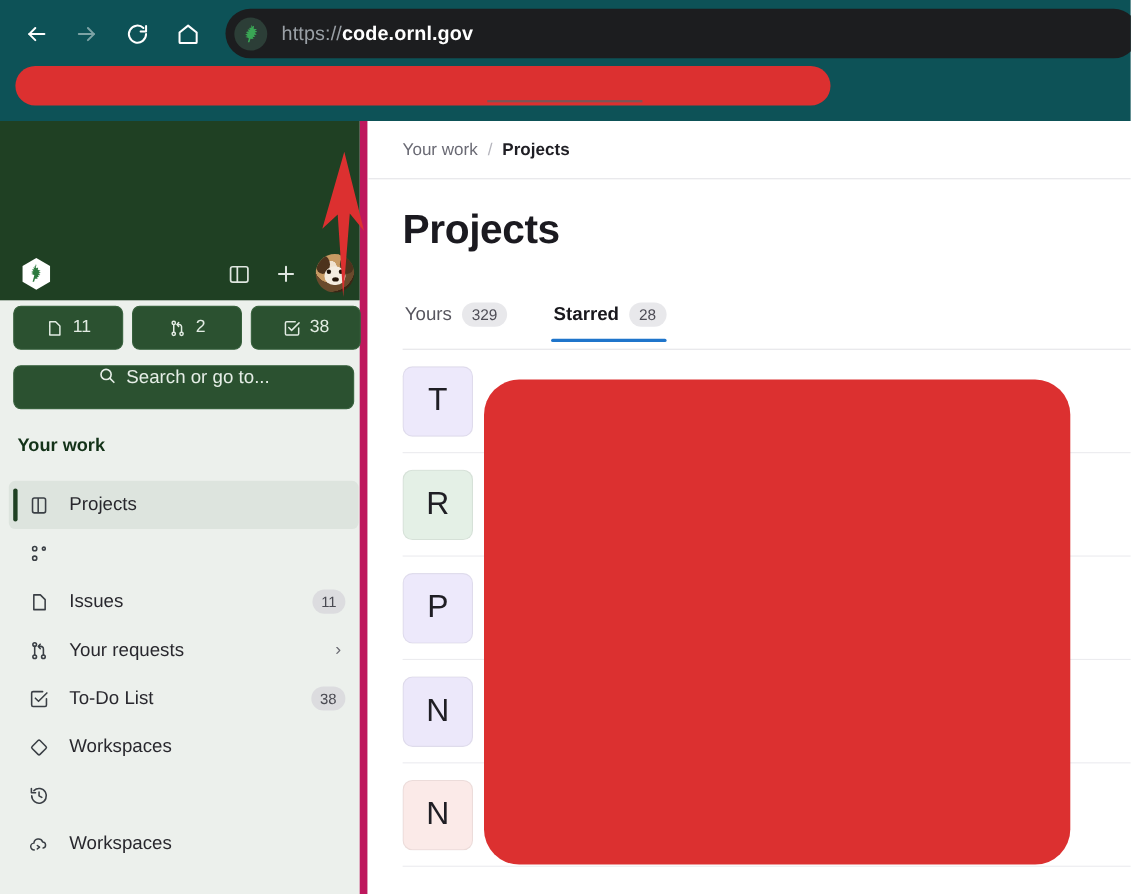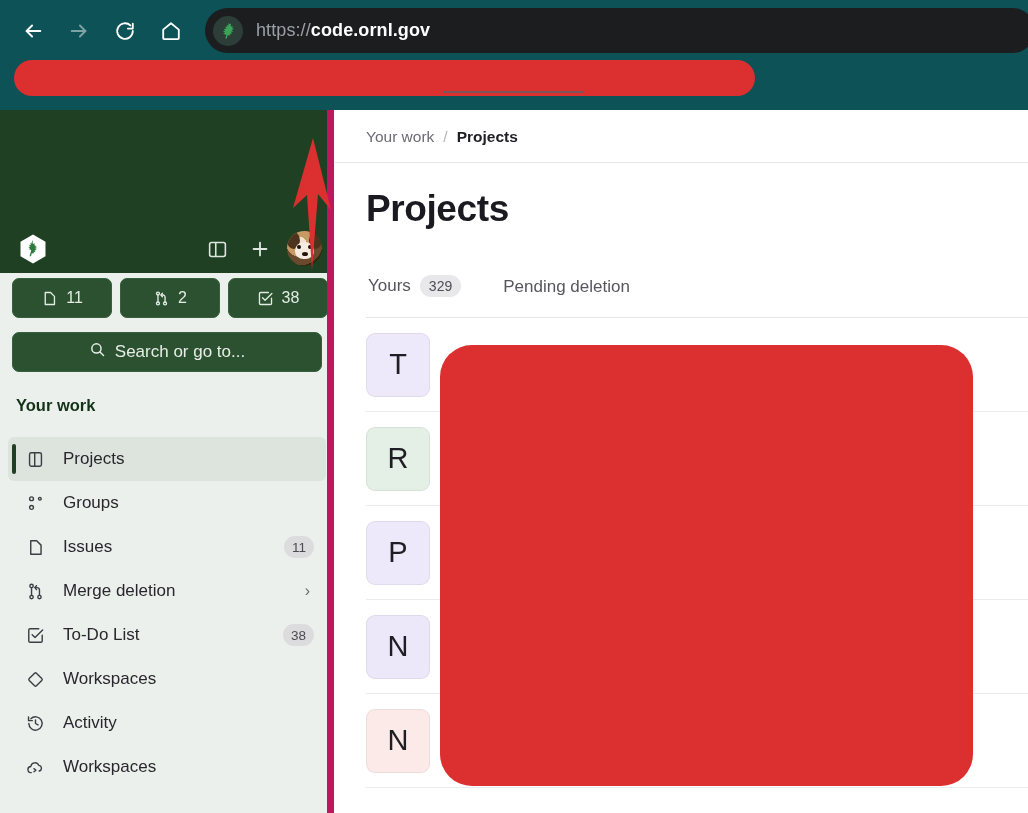--- a/index.html
+++ b/index.html
@@ -108,21 +108,21 @@
     width: 100px; height: 40px; border-radius: 7px;
     background: #2b5130; border: 1px solid #37603c;
     display: flex; align-items: center; justify-content: center; gap: 8px;
     color: #e2ece3; font-size: 16px;
   }
   .stat-pill svg { display: block; }
 
   .search-box {
     position: absolute; left: 12px; top: 222px; width: 310px; height: 40px;
     border-radius: 7px; background: #2b5130; border: 1px solid #37603c;
-    display: flex; align-items: center; justify-content: center; gap: 9px;
+    display: flex; align-items: flex-start; justify-content: center; gap: 9px;
     color: #e6eee7; font-size: 17px;
   }
 
   .section-title {
     position: absolute; left: 16px; top: 286px;
     font-size: 16.5px; font-weight: 700; color: #133218;
   }
 
   .nav-list { position: absolute; left: 8px; top: 327px; width: 318px; }
   .nav-item {
@@ -363,21 +363,20 @@
       </div>
 
       <div class="nav-item">
         <span class="nav-ico">
           <svg width="19" height="19" viewBox="0 0 24 24" fill="none" stroke="currentColor" stroke-width="1.8">
             <circle cx="7" cy="6" r="2.4"></circle>
               <circle cx="7" cy="17" r="2.4"></circle>
               <circle cx="17.5" cy="6" r="1.7"></circle>
           </svg>
         </span>
-        <span class="nav-label">Groups</span>
       </div>
 
       <div class="nav-item">
         <span class="nav-ico">
           <svg width="19" height="19" viewBox="0 0 24 24" fill="none" stroke="currentColor" stroke-width="1.8" stroke-linejoin="round">
             <path d="M6 3.5h7.5L19 9v11.5H6z"></path>
           </svg>
         </span>
         <span class="nav-label">Issues</span>
         <span class="nav-badge">11</span>
@@ -386,21 +385,21 @@
       <div class="nav-item">
         <span class="nav-ico">
           <svg width="19" height="19" viewBox="0 0 24 24" fill="none" stroke="currentColor" stroke-width="1.8" stroke-linecap="round">
             <circle cx="7" cy="5" r="2.1"></circle>
               <circle cx="7" cy="19" r="2.1"></circle>
               <circle cx="17" cy="19" r="2.1"></circle>
             <path d="M7 7.1V17M17 16.9V10c0-1.6-1.3-2.9-2.9-2.9h-2.3"></path>
               <polyline points="13.3 4.6 11.2 7.1 13.3 9.6"></polyline>
           </svg>
         </span>
-        <span class="nav-label">Merge deletion</span>
+        <span class="nav-label">Your requests</span>
         <span class="nav-chevron">›</span>
       </div>
 
       <div class="nav-item">
         <span class="nav-ico">
           <svg width="19" height="19" viewBox="0 0 24 24" fill="none" stroke="currentColor" stroke-width="1.8" stroke-linecap="round" stroke-linejoin="round">
             <path d="M20.5 11.6v7.3a1.6 1.6 0 0 1-1.6 1.6H5.1a1.6 1.6 0 0 1-1.6-1.6V5.1a1.6 1.6 0 0 1 1.6-1.6h11"></path>
             <polyline points="7.8 11 11.4 14.6 21 5"></polyline>
           </svg>
         </span>
@@ -419,21 +418,20 @@
 
 
       <div class="nav-item">
         <span class="nav-ico">
           <svg width="19" height="19" viewBox="0 0 24 24" fill="none" stroke="currentColor" stroke-width="1.8" stroke-linecap="round" stroke-linejoin="round">
             <path d="M3.6 12a8.4 8.4 0 1 0 2.5-6"></path>
               <polyline points="3.2 3.6 3.2 8.4 8 8.4"></polyline>
               <polyline points="12 7.6 12 12 15.2 13.8"></polyline>
           </svg>
         </span>
-        <span class="nav-label">Activity</span>
       </div>
 
       <div class="nav-item">
         <span class="nav-ico">
           <svg width="19" height="19" viewBox="0 0 24 24" fill="none" stroke="currentColor" stroke-width="1.7" stroke-linecap="round" stroke-linejoin="round">
             <path d="M6.6 18.5a3.9 3.9 0 0 1-.5-7.8 5.2 5.2 0 0 1 10-1.4 3.6 3.6 0 0 1 .6 7.1"></path>
             <polyline points="10 13.4 12.6 15.4 10 17.4"></polyline>
           </svg>
         </span>
         <span class="nav-label">Workspaces</span>
@@ -451,22 +449,23 @@
     </div>
     <div class="crumb-rule"></div>
 
     <h1 class="page-title">Projects</h1>
 
     <div class="tabs">
       <div class="tab">
         <span>Yours</span>
         <span class="tab-count">329</span>
       </div>
-      <div class="tab">
-        <span>Pending deletion</span>
+      <div class="tab active">
+        <span>Starred</span>
+        <span class="tab-count">28</span>
       </div>
     </div>
     <div class="tabs-rule"></div>
 
     <div class="proj-list">
       <div class="proj-row">
         <div class="proj-tile" style="background:#ede9fb">T</div>
       </div>
       <div class="proj-row">
         <div class="proj-tile" style="background:#e4f0e6">R</div>

